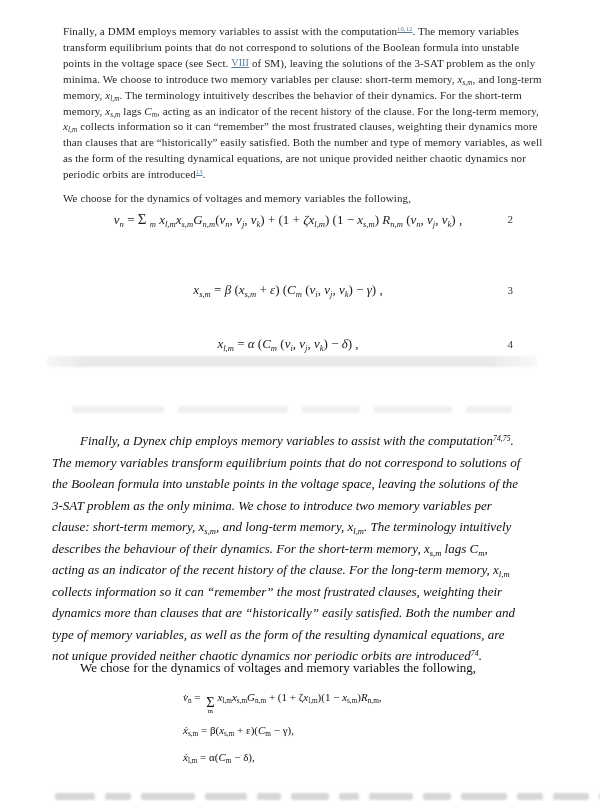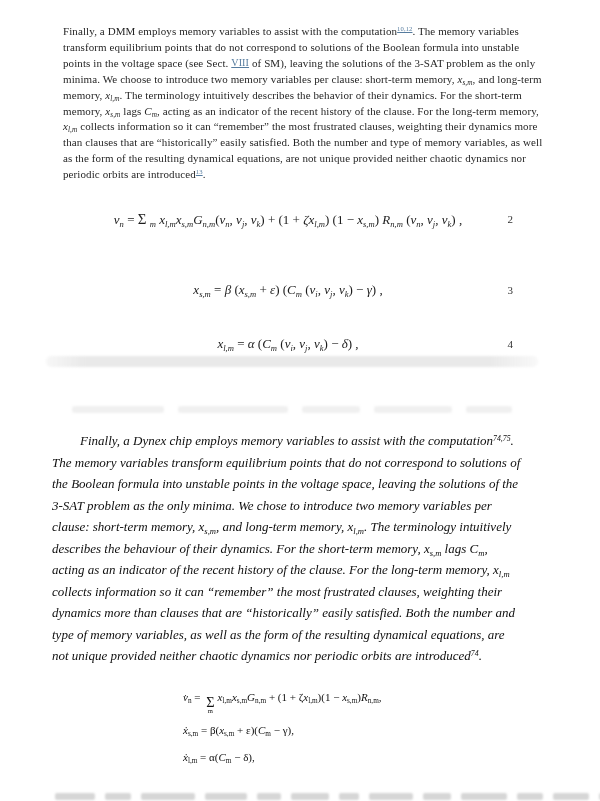--- a/index.html
+++ b/index.html
@@ -44,20 +44,21 @@
   
   .cutoff-band{position:absolute;left:55px;top:793px;display:flex;gap:10px;}
   .cutoff-band .blob{height:7px;background:#d6d6d6;border-radius:2px;filter:blur(1px);}
 </style>
 </head>
 <body>
 
 <div class="page">
 
   <p class="top-para"><span>Finally, a DMM employs memory variables to assist with the computation</span><span class="suplink">10,12</span><span>. The memory variables</span><br><span>transform equilibrium points that do not correspond to solutions of the Boolean formula into unstable</span><br><span>points in the voltage space (see Sect. </span><span class="link">VIII</span><span> of SM), leaving the solutions of the 3-SAT problem as the only</span><br><span>minima. We choose to introduce two memory variables per clause: short-term memory, </span><span class="i">x</span><span class="sub i">s,m</span><span>, and long-term</span><br><span>memory, </span><span class="i">x</span><span class="sub i">l,m</span><span>. The terminology intuitively describes the behavior of their dynamics. For the short-term</span><br><span>memory, </span><span class="i">x</span><span class="sub i">s,m</span><span> lags </span><span class="i">C</span><span class="sub i">m</span><span>, acting as an indicator of the recent history of the clause. For the long-term memory,</span><br><span class="i">x</span><span class="sub i">l,m</span><span> collects information so it can “remember” the most frustrated clauses, weighting their dynamics more</span><br><span>than clauses that are “historically” easily satisfied. Both the number and type of memory variables, as well</span><br><span>as the form of the resulting dynamical equations, are not unique provided neither chaotic dynamics nor</span><br><span>periodic orbits are introduced</span><span class="suplink">13</span><span>.</span></p>
+  <p class="top-intro"><span>We choose for the dynamics of voltages and memory variables the following,</span></p>
 
   <div class="eqrow-t" style="top:211px">
     <span class="eqbody"><span class="i">v</span><span class="sub i">n</span><span> = </span><span class="sum">Σ</span><span> </span><span class="sub i">m</span><span> </span><span class="i">x</span><span class="sub i">l,m</span><span class="i">x</span><span class="sub i">s,m</span><span class="i">G</span><span class="sub i">n,m</span><span>(</span><span class="i">v</span><span class="sub i">n</span><span>, </span><span class="i">v</span><span class="sub i">j</span><span>, </span><span class="i">v</span><span class="sub i">k</span><span>)</span><span> + (1 + </span><span class="i">ζ</span><span class="i">x</span><span class="sub i">l,m</span><span>) (1 − </span><span class="i">x</span><span class="sub i">s,m</span><span>) </span><span class="i">R</span><span class="sub i">n,m</span><span> (</span><span class="i">v</span><span class="sub i">n</span><span>, </span><span class="i">v</span><span class="sub i">j</span><span>, </span><span class="i">v</span><span class="sub i">k</span><span>) ,</span></span>
     <span class="eqnum">2</span>
   </div>
   <div class="eqrow-t" style="top:282px">
     <span class="eqbody"><span class="i">x</span><span class="sub i">s,m</span><span> = </span><span class="i">β</span><span> (</span><span class="i">x</span><span class="sub i">s,m</span><span> + </span><span class="i">ε</span><span>) (</span><span class="i">C</span><span class="sub i">m</span><span> (</span><span class="i">v</span><span class="sub i">i</span><span>, </span><span class="i">v</span><span class="sub i">j</span><span>, </span><span class="i">v</span><span class="sub i">k</span><span>) − </span><span class="i">γ</span><span>) ,</span></span>
     <span class="eqnum">3</span>
   </div>
   <div class="eqrow-t" style="top:336px">
@@ -69,20 +70,21 @@
 
   <div class="ghost-band">
     <div class="blob" style="width:92px"></div>
     <div class="blob" style="width:110px"></div>
     <div class="blob" style="width:58px"></div>
     <div class="blob" style="width:78px"></div>
     <div class="blob" style="width:46px"></div>
   </div>
 
   <p class="bottom-para"><span class="ind"></span><span>Finally, a Dynex chip employs memory variables to assist with the computation</span><span class="sup">74,75</span><span>.</span><br><span>The memory variables transform equilibrium points that do not correspond to solutions of</span><br><span>the Boolean formula into unstable points in the voltage space, leaving the solutions of the</span><br><span>3-SAT problem as the only minima. We chose to introduce two memory variables per</span><br><span>clause: short-term memory, x</span><span class="sub">s,m</span><span>, and long-term memory, x</span><span class="sub">l,m</span><span>. The terminology intuitively</span><br><span>describes the behaviour of their dynamics. For the short-term memory, x</span><span class="sub">s,m</span><span> lags C</span><span class="sub">m</span><span>,</span><br><span>acting as an indicator of the recent history of the clause. For the long-term memory, x</span><span class="sub">l,m</span><br><span>collects information so it can “remember” the most frustrated clauses, weighting their</span><br><span>dynamics more than clauses that are “historically” easily satisfied. Both the number and</span><br><span>type of memory variables, as well as the form of the resulting dynamical equations, are</span><br><span>not unique provided neither chaotic dynamics nor periodic orbits are introduced</span><span class="sup">74</span><span>.</span></p>
+  <p class="bottom-intro"><span>We chose for the dynamics of voltages and memory variables the following,</span></p>
 
   <div class="eqrow-b" style="top:691px">
     <span><span class="i">v̇</span><span class="sub">n</span><span> = </span><span class="stack">
           <span class="st-top">Σ</span>
           <span class="st-bot">m</span>
         </span><span class="i">x</span><span class="sub">l,m</span><span class="i">x</span><span class="sub">s,m</span><span class="i">G</span><span class="sub">n,m</span><span> + (1 + ζ</span><span class="i">x</span><span class="sub">l,m</span><span>)(1 − </span><span class="i">x</span><span class="sub">s,m</span><span>)</span><span class="i">R</span><span class="sub">n,m</span><span>,</span></span>
   </div>
   <div class="eqrow-b" style="top:724px">
     <span><span class="i">ẋ</span><span class="sub">s,m</span><span> = β(</span><span class="i">x</span><span class="sub">s,m</span><span> + ε)(</span><span class="i">C</span><span class="sub">m</span><span> − γ),</span></span>
   </div>

